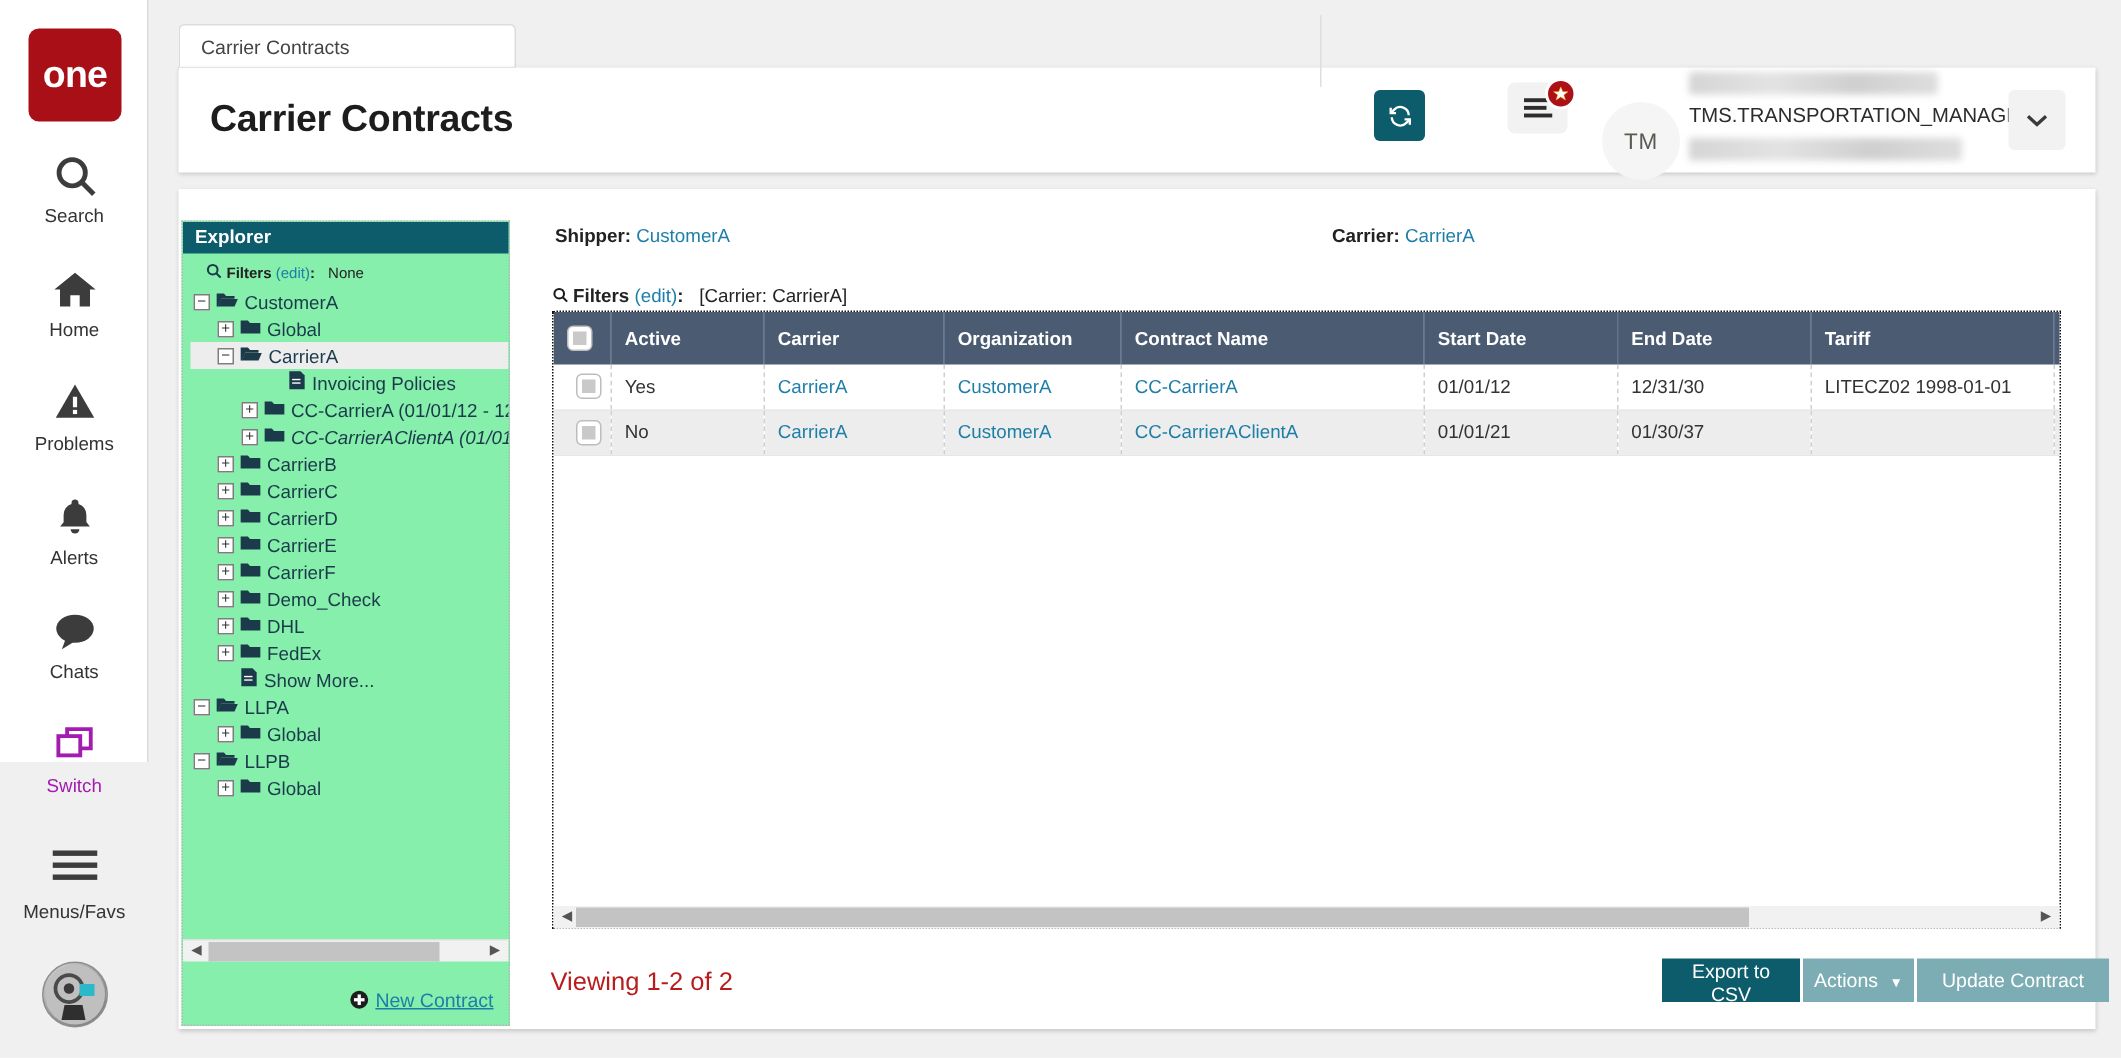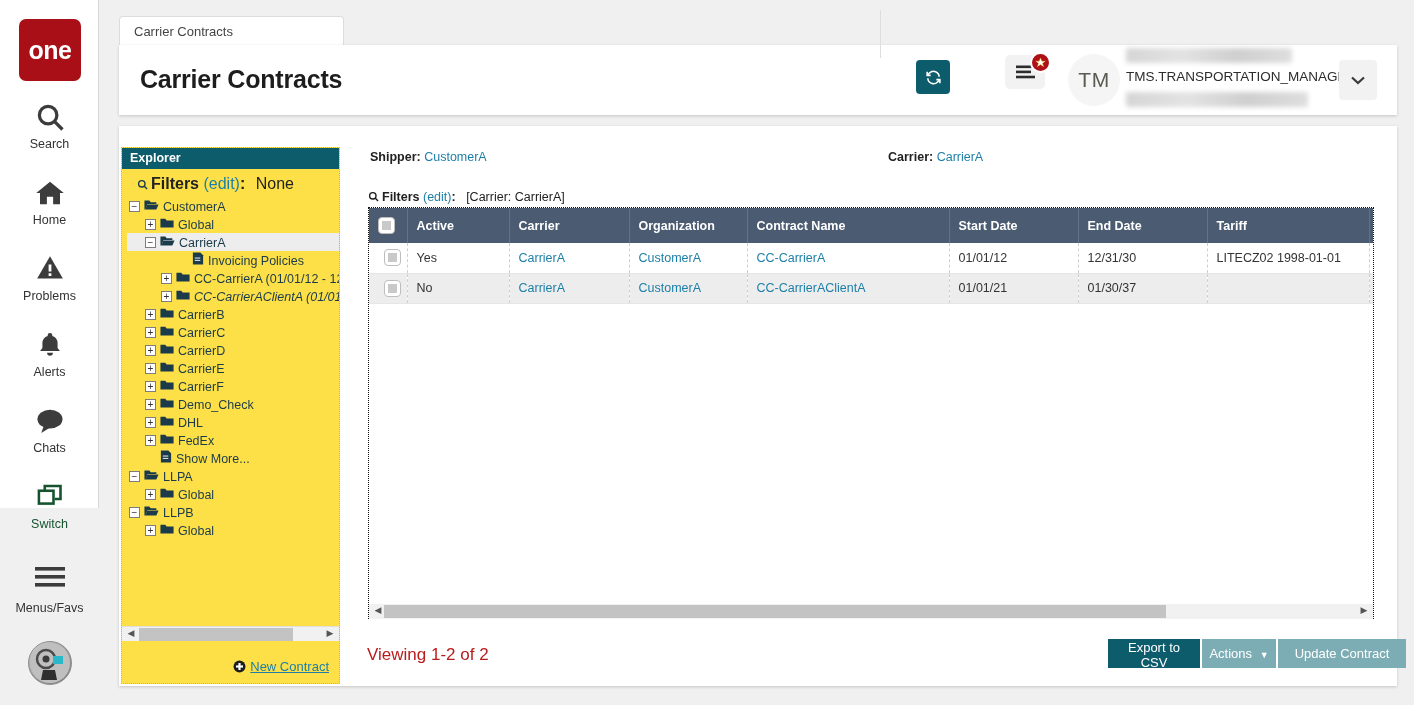--- a/index.html
+++ b/index.html
@@ -28,21 +28,21 @@
     display: flex; align-items: center; justify-content: center;
     letter-spacing: -0.5px;
   }
   .rail-item {
     position: absolute; left: 0; width: 99px;
     text-align: center; color: #3c3c3c;
     cursor: pointer;
   }
   .rail-item .ic { display: block; height: 34px; line-height: 34px; }
   .rail-item .lb { display: block; font-size: 12.5px; margin-top: 1px; color: #333; }
-  .rail-item.dim .lb, .rail-item.dim .ic { color: #14532d; }
+  .rail-item.dim .lb, .rail-item.dim .ic { color: #a21caf; }
   .rail-avatar {
     position: absolute; left: 28px; top: 641px;
     width: 44px; height: 44px; border-radius: 50%;
     background: radial-gradient(circle at 35% 30%, #e8e8e8 0%, #9a9a9a 60%, #6a6a6a 100%);
     border: 1px solid #8d8d8d;
     overflow: hidden;
   }
 
   
   .tabstrip { position: absolute; left: 119px; top: 16px; }
@@ -88,25 +88,25 @@
     cursor: pointer;
   }
   .menus-badge {
     position: absolute; left: 1030px; top: 52px;
     width: 21px; height: 21px; border-radius: 50%;
     background: #ad1016; border: 2px solid #fff;
     color: #fff; font-size: 11px;
     display: flex; align-items: center; justify-content: center;
   }
   .avatar-circle {
-    position: absolute; left: 1068px; top: 54px;
+    position: absolute; left: 1068px; top: 68px;
     width: 52px; height: 52px; border-radius: 50%;
     background: #f5f5f5;
     display: flex; align-items: center; justify-content: center;
-    font-size: 21px; color: #5a5a52; letter-spacing: 0.5px;
+    font-size: 15px; color: #5a5a52; letter-spacing: 0.5px;
   }
   .user-block { position: absolute; left: 1126px; top: 48px; width: 200px; height: 62px; }
   .user-blur-top, .user-blur-bot {
     position: absolute; left: 0;
     height: 15px; border-radius: 2px;
     background: linear-gradient(90deg,#d5d5d5,#e3e3e3,#cfcfcf,#dedede);
     filter: blur(2.5px);
   }
   .user-blur-top { top: 0px; width: 166px; }
   .user-blur-bot { top: 44px; width: 182px; }
@@ -128,29 +128,29 @@
     width: 1278px; height: 560px;
     background: #fff;
     box-shadow: 0 1px 3px rgba(0,0,0,0.18);
   }
 
   
   .explorer {
     position: absolute; left: 121px; top: 147px;
     width: 219px; height: 537px;
     border: 1px dotted #b5b5b5;
-    background: #fde047;
+    background: #86efac;
   }
   .explorer-hdr {
     height: 21px; background: #0d5c6b; color: #fff;
     font-size: 12.5px; font-weight: bold;
     padding: 3px 0 0 8px;
   }
   .explorer-filters {
-    font-size: 16px; color: #222; padding: 6px 0 4px 15px;
+    font-size: 10px; color: #222; padding: 6px 0 4px 15px;
   }
   .explorer-filters b { font-weight: bold; }
   .link { color: #1d7fa8; text-decoration: none; cursor: pointer; }
   .tree { position: relative; padding: 0 0 0 5px; overflow: hidden; height: 440px; }
   .tnode {
     position: relative; height: 18px; line-height: 18px;
     font-size: 12.5px; color: #1b3a4a; white-space: nowrap;
     cursor: pointer;
   }
   .tnode.sel { background: #ededed; }

